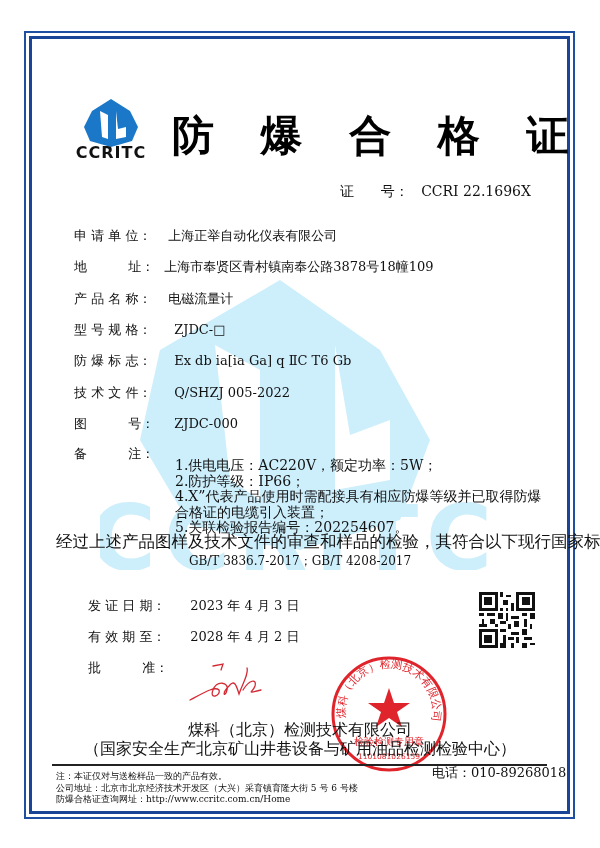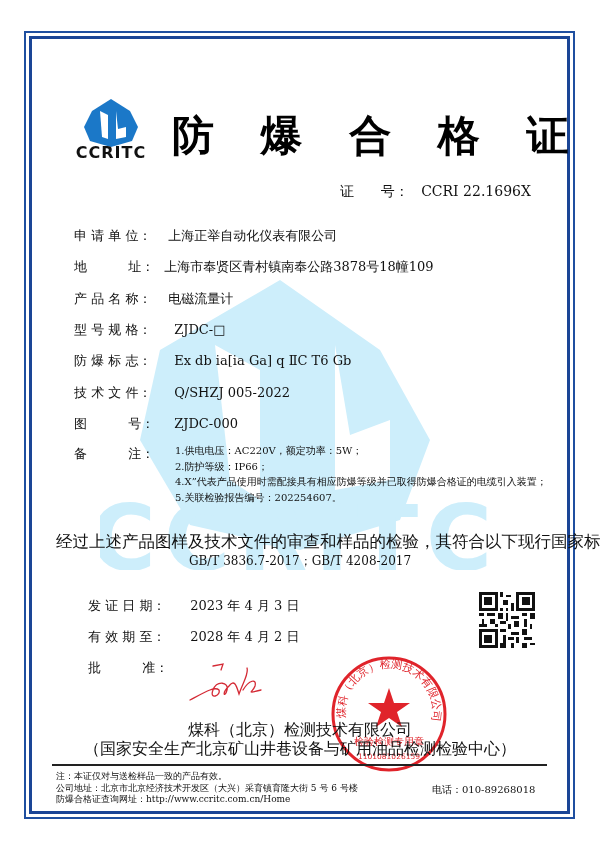--- a/index.html
+++ b/index.html
@@ -14,35 +14,35 @@
   .logo-text { position:absolute; left:71px; top:143px; width:80px; text-align:center;
                font-family:"DejaVu Sans","Liberation Sans",sans-serif; font-weight:bold;
                font-size:16px; letter-spacing:1px; color:#111; }
   .title { position:absolute; left:172px; top:108px; font-family:"DejaVu Sans","Liberation Sans",sans-serif;
            font-weight:bold; font-size:42px; letter-spacing:16px; color:#000; }
   .cert-no { position:absolute; left:340px; top:183px; font-size:14px; }
   .cert-no .lbl { letter-spacing:0; }
   .row { position:absolute; left:74px; font-size:13px; white-space:nowrap; }
   .row .k { display:inline-block; width:90px; letter-spacing:0; }
   .row .v { display:inline-block; }
-  .notes { position:absolute; left:175px; top:443px; font-size:10px; line-height:15.5px; width:380px; }
+  .notes { position:absolute; left:175px; top:458px; font-size:14px; line-height:15.5px; width:380px; }
   .notes div { white-space:normal; }
   .intro { position:absolute; left:56px; top:531px; font-size:16.5px; white-space:nowrap;
            font-family:"DejaVu Sans","Liberation Sans",sans-serif; }
   .stds { position:absolute; left:60px; top:553px; width:480px; text-align:center; font-size:12px; line-height:16px; }
   .date-row { position:absolute; left:88px; font-size:13px; white-space:nowrap; }
   .date-row .k { display:inline-block; width:98px; }
   .qr { position:absolute; left:479px; top:592px; width:56px; height:56px; }
   .signature { position:absolute; left:185px; top:660px; width:90px; height:48px; }
   .seal { position:absolute; left:330px; top:655px; width:118px; height:118px; }
   .company { position:absolute; left:60px; top:720px; width:480px; text-align:center;
              font-family:"DejaVu Sans","Liberation Sans",sans-serif; font-size:16px; line-height:19px; }
   .divider { position:absolute; left:52px; top:764px; width:495px; height:0; border-top:2px solid #222; }
   .footer { position:absolute; left:56px; top:771px; font-size:9px; line-height:11.5px; white-space:nowrap; }
-  .phone { position:absolute; left:432px; top:783px; font-size:10px; }
+  .phone { position:absolute; left:432px; top:764px; font-size:13px; }
 </style>
 </head>
 <body>
 
 <div class="border-outer"></div>
 <div class="border-inner"></div>
 
 <svg class="watermark" viewBox="0 0 390 300">
   <path d="M180,10 L280,80 L330,170 L300,250 L200,280 L90,255 L40,170 L60,80 Z" fill="#cdeefb"></path>
   <path d="M115,75 L130,210 L160,230 L160,100 Z" fill="#ffffff"></path>

